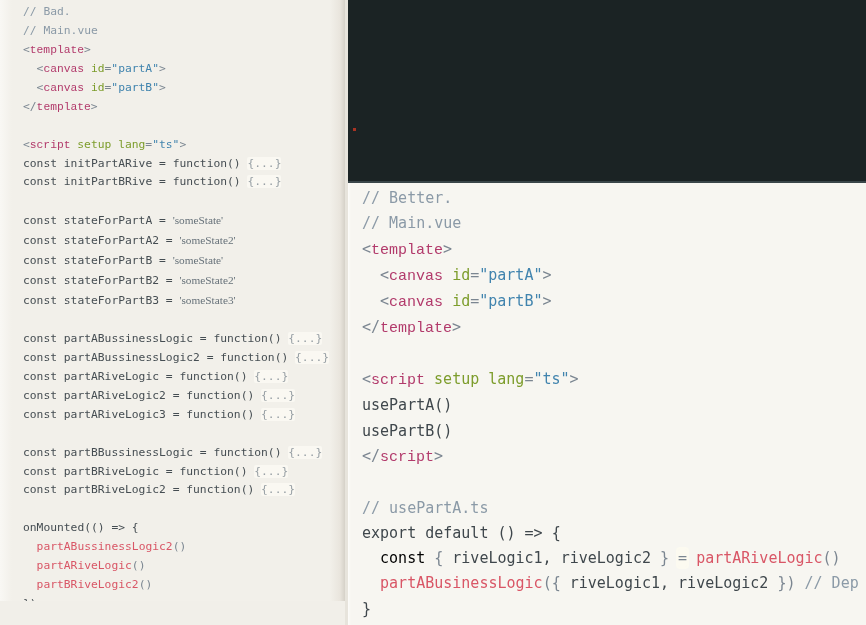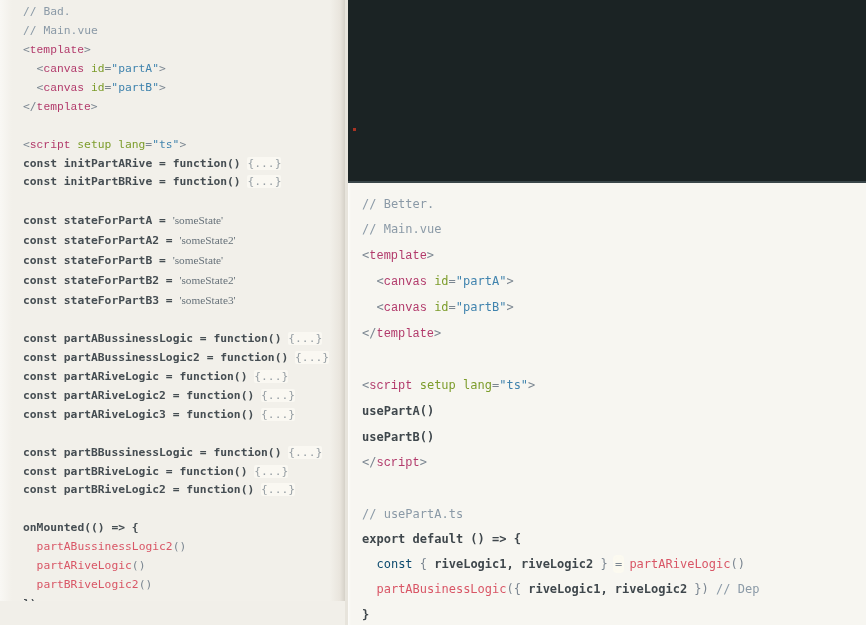--- a/index.html
+++ b/index.html
@@ -25,34 +25,34 @@
     background:#1b2324;border-bottom:2px solid #3a4649;box-sizing:border-box;
   }
   #red-dot{
     position:absolute;left:5px;top:128px;width:3px;height:3px;
     background:#a83323;
   }
   #right-pane{
     left:348px;top:183px;width:518px;height:442px;
     background:#f7f6f1;
     box-shadow:inset 3px 0 3px -2px rgba(255,255,255,0.9);
-    padding:9px 0 0 14px;
-    font-size:12px;line-height:25.3px;color:#3f474c;
+    padding:3px 0 0 14px;
+    font-size:15px;line-height:25.3px;color:#3f474c;
     white-space:pre;
   }
   .code-line{white-space:pre;}
   .tok-comment{color:#8b9aa7;}
-  .tok-plain{color:inherit;font-weight:bold;}
+  .tok-plain{color:inherit;}
   .tok-punct{color:#7b8691;}
   .tok-tag{color:#b23a6b;font-family:Liberation Mono, monospace;}
   .tok-attr{color:#7d9d2c;}
   .tok-strblue{color:#4184ae;}
   .tok-strgray{color:#67727a;font-family:Liberation Serif, serif;}
   .tok-call{color:#d95666;}
-  .tok-kw{color:#0c4a6e;}
+  .tok-kw{color:#000000;}
   .tok-ell{color:#98a0a5;background:#faf8f2;border-radius:2px;}
   .tok-eqhl{color:#7b8691;background:#fcfaf0;border-radius:2px;box-shadow:0 0 0 2px #fcfaf0;}
 </style>
 </head>
 <body>
 
 <div id="left-pane" class="pane"><div class="code-line"><span class="tok-comment">// Bad.</span></div><div class="code-line"><span class="tok-comment">// Main.vue</span></div><div class="code-line"><span class="tok-punct">&lt;</span><span class="tok-tag">template</span><span class="tok-punct">&gt;</span></div><div class="code-line"><span class="tok-plain">  </span><span class="tok-punct">&lt;</span><span class="tok-tag">canvas</span><span class="tok-plain"> </span><span class="tok-attr">id</span><span class="tok-punct">=</span><span class="tok-strblue">"partA"</span><span class="tok-punct">&gt;</span></div><div class="code-line"><span class="tok-plain">  </span><span class="tok-punct">&lt;</span><span class="tok-tag">canvas</span><span class="tok-plain"> </span><span class="tok-attr">id</span><span class="tok-punct">=</span><span class="tok-strblue">"partB"</span><span class="tok-punct">&gt;</span></div><div class="code-line"><span class="tok-punct">&lt;/</span><span class="tok-tag">template</span><span class="tok-punct">&gt;</span></div><div class="code-line">&nbsp;</div><div class="code-line"><span class="tok-punct">&lt;</span><span class="tok-tag">script</span><span class="tok-plain"> </span><span class="tok-attr">setup</span><span class="tok-plain"> </span><span class="tok-attr">lang</span><span class="tok-punct">=</span><span class="tok-strblue">"ts"</span><span class="tok-punct">&gt;</span></div><div class="code-line"><span class="tok-plain">const initPartARive = function() </span><span class="tok-ell">{...}</span></div><div class="code-line"><span class="tok-plain">const initPartBRive = function() </span><span class="tok-ell">{...}</span></div><div class="code-line">&nbsp;</div><div class="code-line"><span class="tok-plain">const stateForPartA = </span><span class="tok-strgray">'someState'</span></div><div class="code-line"><span class="tok-plain">const stateForPartA2 = </span><span class="tok-strgray">'someState2'</span></div><div class="code-line"><span class="tok-plain">const stateForPartB = </span><span class="tok-strgray">'someState'</span></div><div class="code-line"><span class="tok-plain">const stateForPartB2 = </span><span class="tok-strgray">'someState2'</span></div><div class="code-line"><span class="tok-plain">const stateForPartB3 = </span><span class="tok-strgray">'someState3'</span></div><div class="code-line">&nbsp;</div><div class="code-line"><span class="tok-plain">const partABussinessLogic = function() </span><span class="tok-ell">{...}</span></div><div class="code-line"><span class="tok-plain">const partABussinessLogic2 = function() </span><span class="tok-ell">{...}</span></div><div class="code-line"><span class="tok-plain">const partARiveLogic = function() </span><span class="tok-ell">{...}</span></div><div class="code-line"><span class="tok-plain">const partARiveLogic2 = function() </span><span class="tok-ell">{...}</span></div><div class="code-line"><span class="tok-plain">const partARiveLogic3 = function() </span><span class="tok-ell">{...}</span></div><div class="code-line">&nbsp;</div><div class="code-line"><span class="tok-plain">const partBBussinessLogic = function() </span><span class="tok-ell">{...}</span></div><div class="code-line"><span class="tok-plain">const partBRiveLogic = function() </span><span class="tok-ell">{...}</span></div><div class="code-line"><span class="tok-plain">const partBRiveLogic2 = function() </span><span class="tok-ell">{...}</span></div><div class="code-line">&nbsp;</div><div class="code-line"><span class="tok-plain">onMounted(() =&gt; {</span></div><div class="code-line"><span class="tok-plain">  </span><span class="tok-call">partABussinessLogic2</span><span class="tok-punct">()</span></div><div class="code-line"><span class="tok-plain">  </span><span class="tok-call">partARiveLogic</span><span class="tok-punct">()</span></div><div class="code-line"><span class="tok-plain">  </span><span class="tok-call">partBRiveLogic2</span><span class="tok-punct">()</span></div><div class="code-line"><span class="tok-plain">})</span></div><div class="code-line"><span class="tok-punct">&lt;/</span><span class="tok-tag">script</span><span class="tok-punct">&gt;</span></div></div>
 
 <div id="pane-separator"></div>
 

